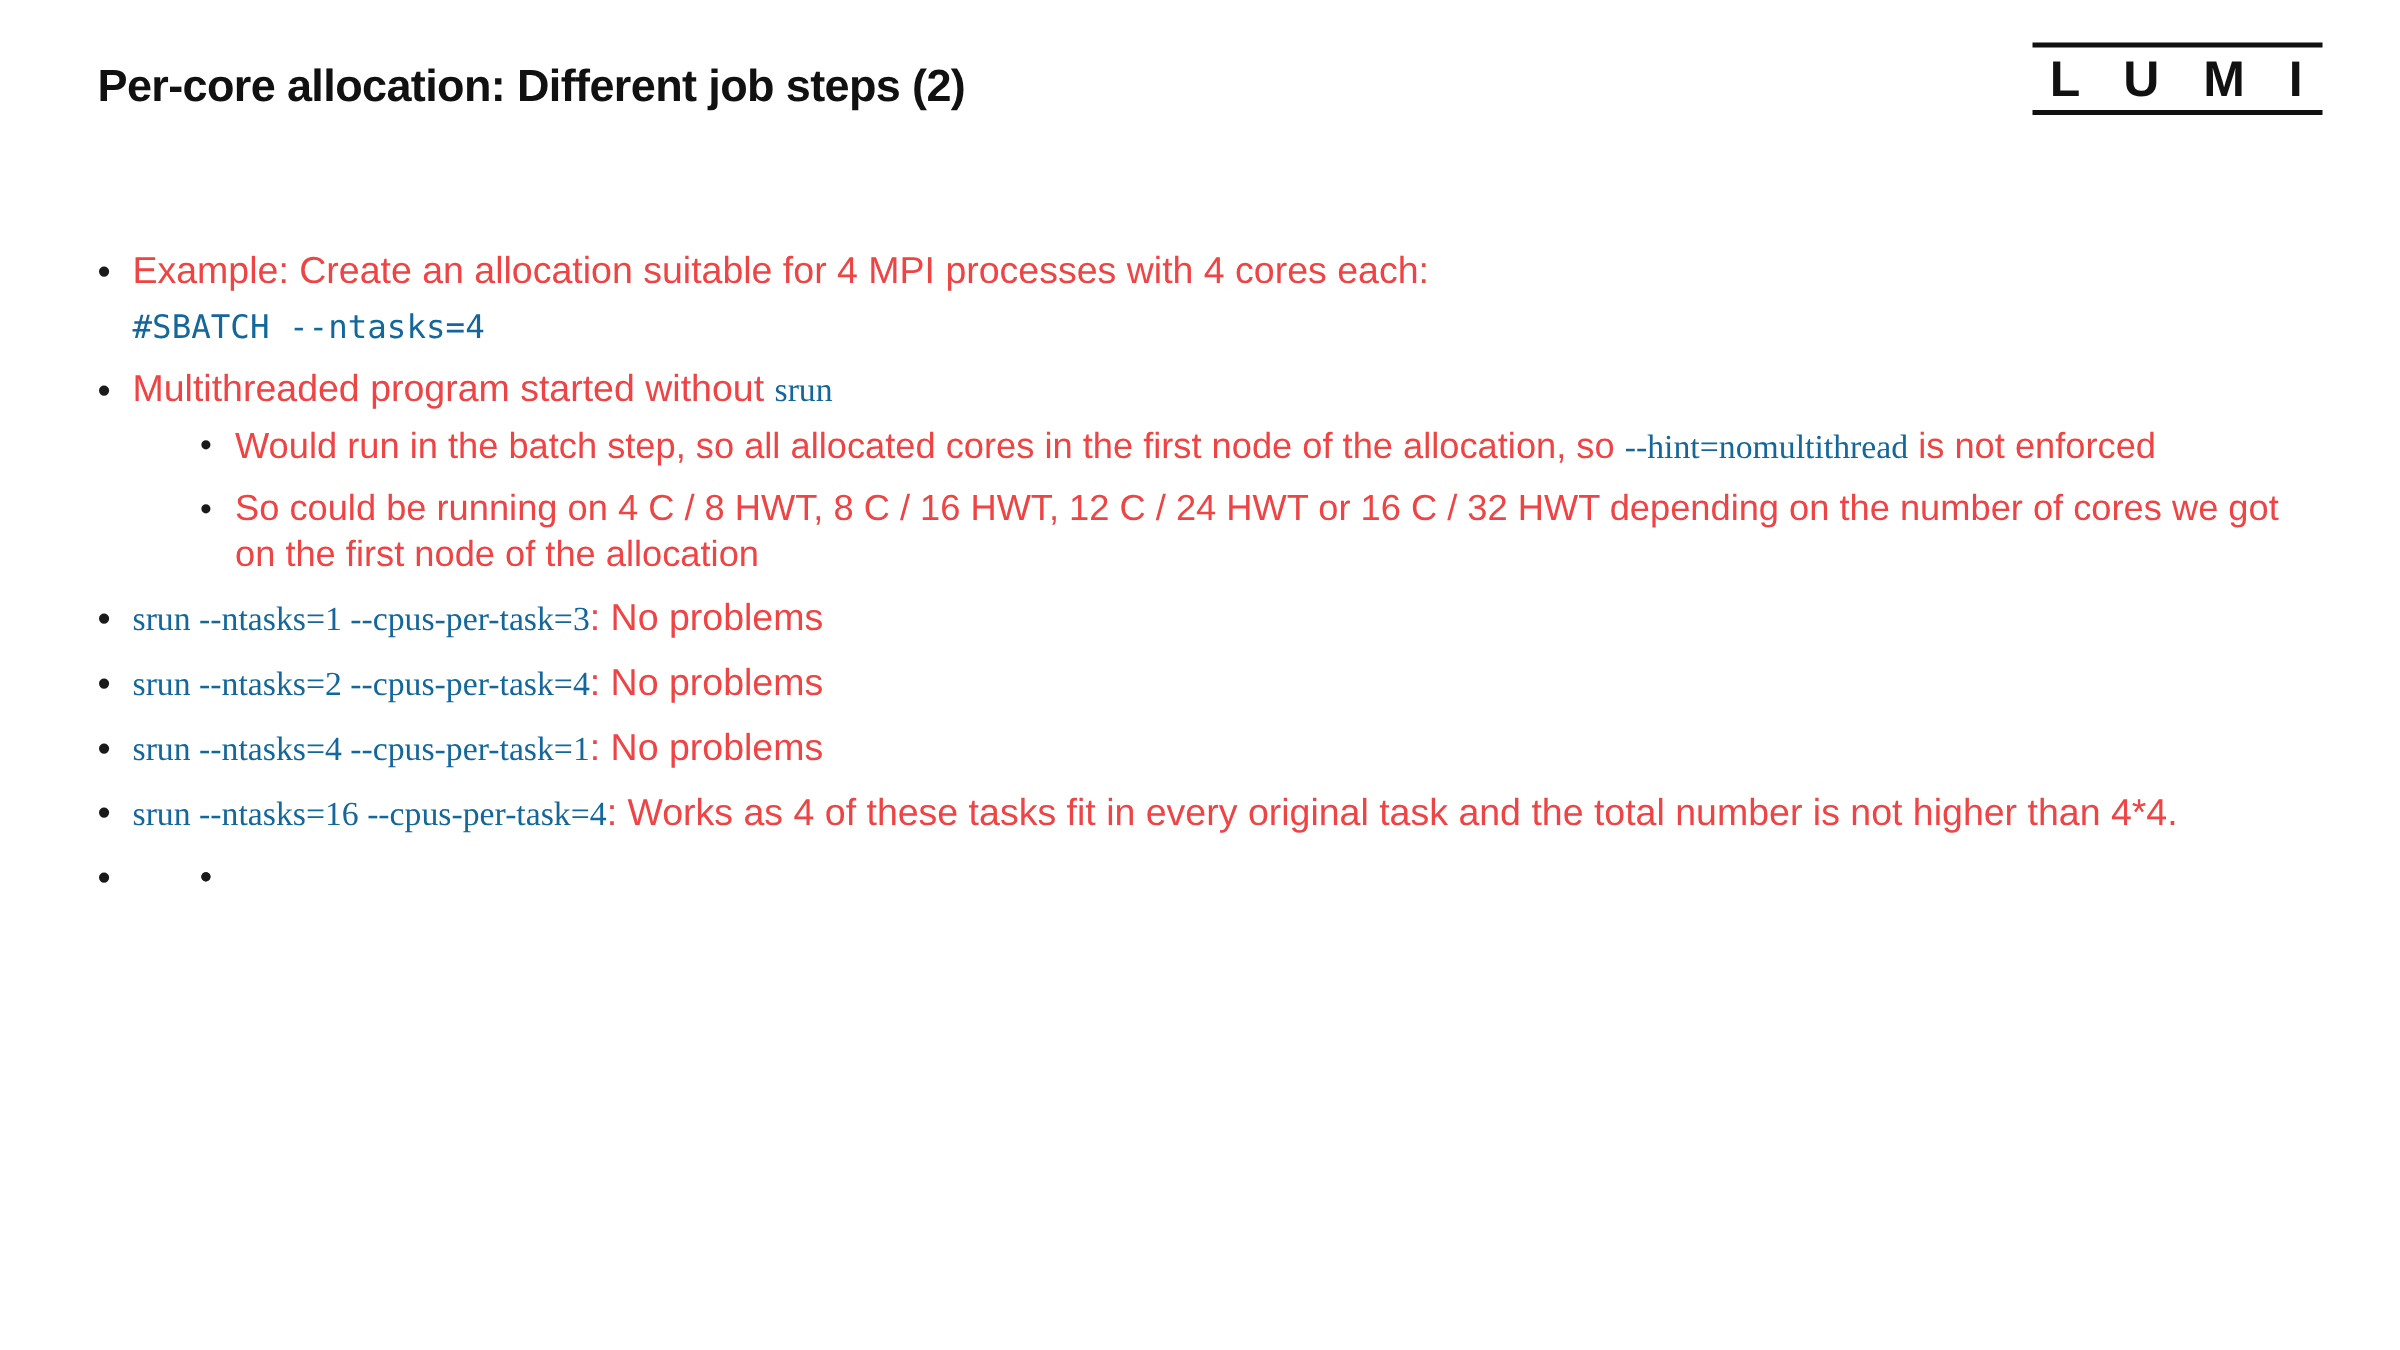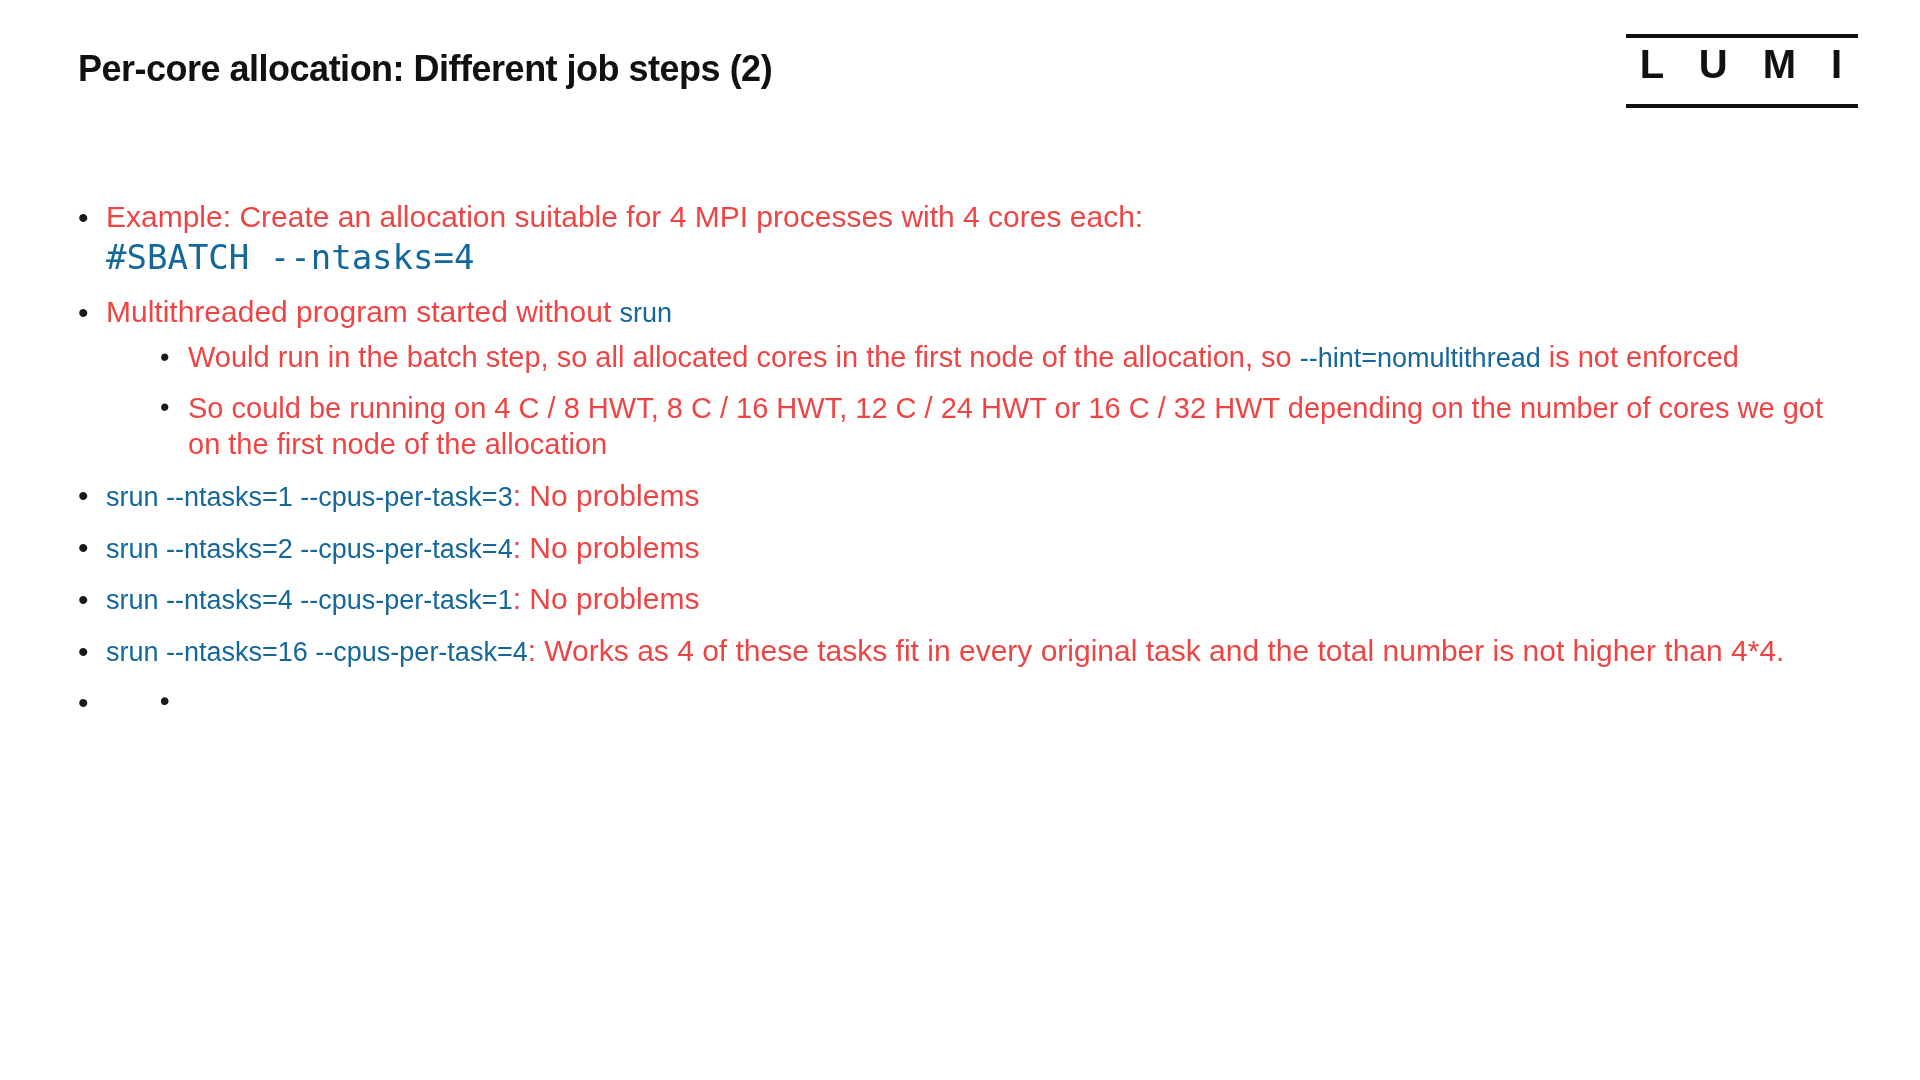--- a/index.html
+++ b/index.html
@@ -22,21 +22,21 @@
     box-sizing: border-box;
   }
 
   
   .logo {
     position: absolute;
     top: 34px;
     right: 62px;
     width: 232px;
     text-align: center;
-    padding: 6px 0 20px 0;
+    padding: 6px 0 4px 0;
     border-top: 4px solid #111;
     border-bottom: 4px solid #111;
   }
   .logo-text {
     font-family: "Liberation Sans", sans-serif;
     font-size: 40px;
     font-weight: 700;
     letter-spacing: 12px;
     line-height: 1;
     padding-left: 10px;
@@ -98,31 +98,32 @@
   }
   li.l2 > .bullet {
     position: absolute;
     left: 4px;
     top: 0.02em;
     font-size: 27px;
     color: #1a1a1a;
   }
 
   .code {
-    font-family: Liberation Sans, sans-serif;
+    font-family: Liberation Serif, serif;
     color: #14679b;
     font-size: 27px;
     letter-spacing: 0px;
   }
   .codeline {
     font-family: "DejaVu Sans Mono", monospace;
     color: #14679b;
-    font-size: 34px;
+    font-size: 26px;
     display: block;
     line-height: 1.28;
+    margin-top: 10px;
   }
   .plain {
     color: #ef4444;
   }
   .tight { margin-bottom: 10px; }
   .gap-lg { margin-bottom: 20px; }
 </style>
 </head>
 <body>
 

